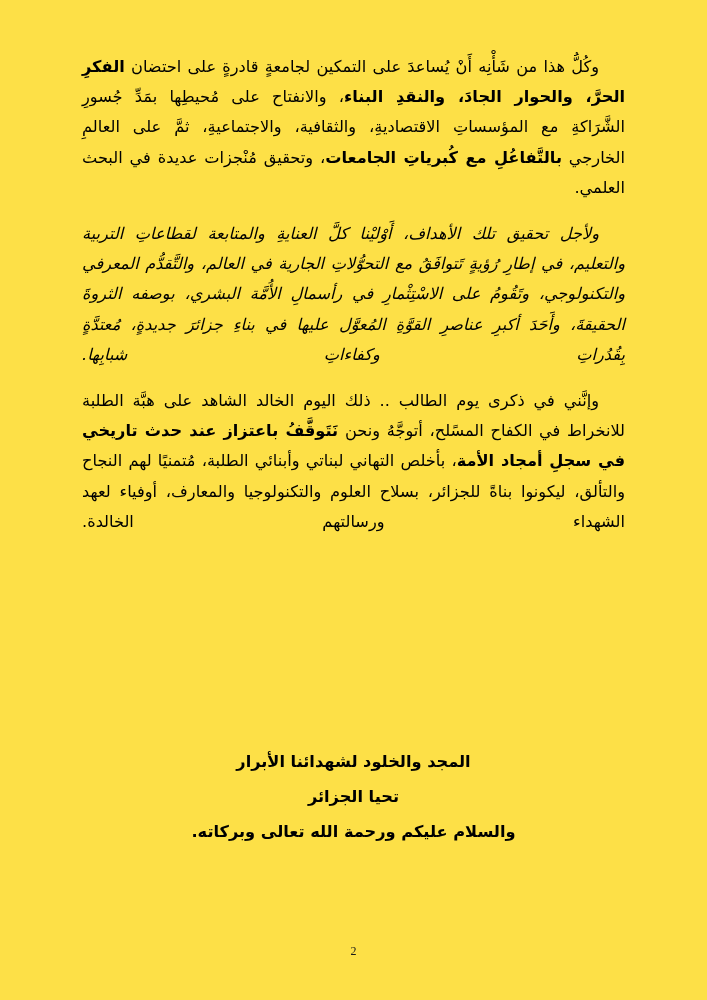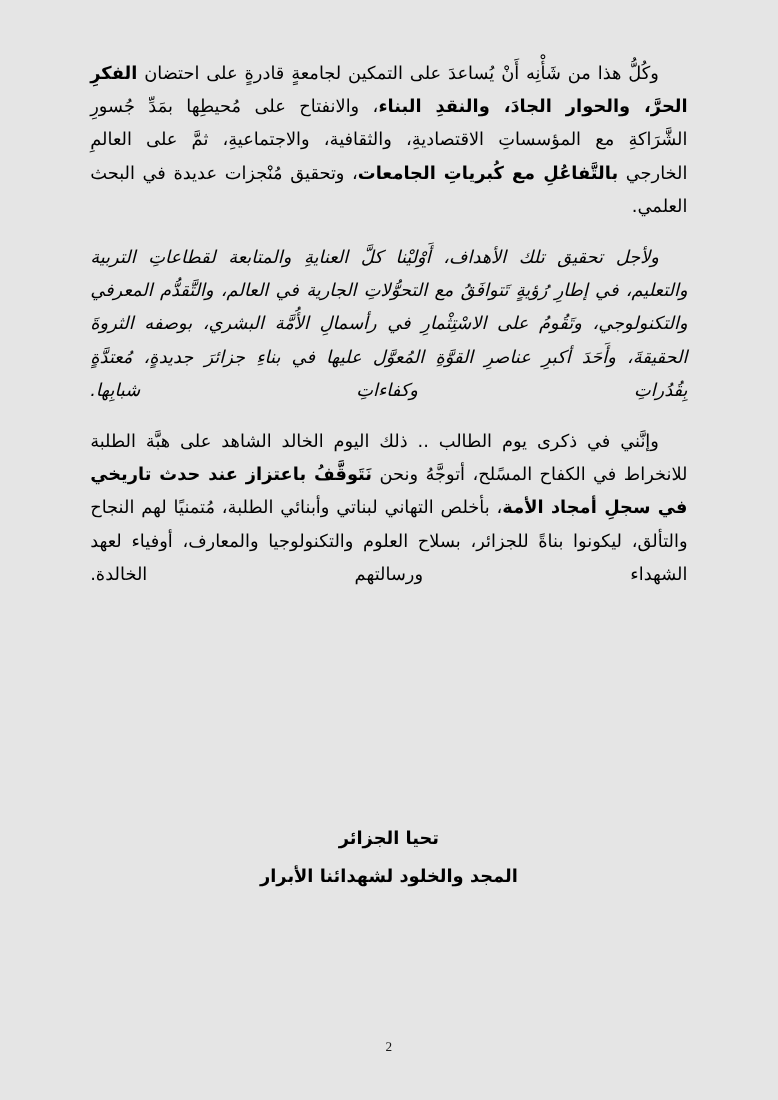--- a/index.html
+++ b/index.html
@@ -13,21 +13,21 @@
     height: 1000px;
     position: relative;
     overflow: hidden;
     font-family: "DejaVu Sans", "Liberation Sans", sans-serif;
     color: #000000;
   }
 
   .page {
     position: absolute;
     inset: 0;
-    background: #e5e5e5;
+    background: #fde047;
     display: flex;
     flex-direction: column;
   }
 
   .page-body {
     position: absolute;
     right: 82px;
     left: 82px;
     top: 52px;
     direction: rtl;
@@ -109,19 +109,20 @@
       <span class="indent"></span><span><span>ولأجل تحقيق تلك الأهداف، أَوْليْنا كلَّ العنايةِ والمتابعة لقطاعاتِ التربية والتعليم، في إطارِ رُؤيةٍ تَتوافَقُ مع التحوُّلاتِ الجارية في العالم، والتَّقدُّم المعرفي والتكنولوجي، وتَقُومُ على الاسْتِثْمارِ في رأسمالِ الأُمَّة البشري، بوصفه الثروةَ الحقيقةَ، وأَحَدَ أكبرِ عناصرِ القوَّةِ المُعوَّل عليها في بناءِ جزائرَ جديدةٍ، مُعتدَّةٍ بِقُدُراتِ وكفاءاتِ شبابِها.</span></span>
     </p>
 
     <p class="para p3">
       <span class="indent"></span><span><span>وإنَّني في ذكرى يوم الطالب .. ذلك اليوم الخالد الشاهد على هبَّة الطلبة للانخراط في الكفاح المسًلح، أتوجَّهُ ونحن </span><b>نَتَوقَّفُ باعتزاز عند حدث تاريخي في سجلِ أمجاد الأمة</b><span>، بأخلص التهاني لبناتي وأبنائي الطلبة، مُتمنيًا لهم النجاح والتألق، ليكونوا بناةً للجزائر، بسلاح العلوم والتكنولوجيا والمعارف، أوفياء لعهد الشهداء ورسالتهم الخالدة.</span></span>
     </p>
 
   </div>
 
   <div class="closing">
+    <div class="closing-line bold">المجد والخلود لشهدائنا الأبرار</div>
     <div class="closing-line bold">تحيا الجزائر</div>
-    <div class="closing-line bold">المجد والخلود لشهدائنا الأبرار</div>
+    <div class="closing-line bold">والسلام عليكم ورحمة الله تعالى وبركاته.</div>
   </div>
 
   <div class="page-number">2</div>
 
 </div>
 
 </body></html>

